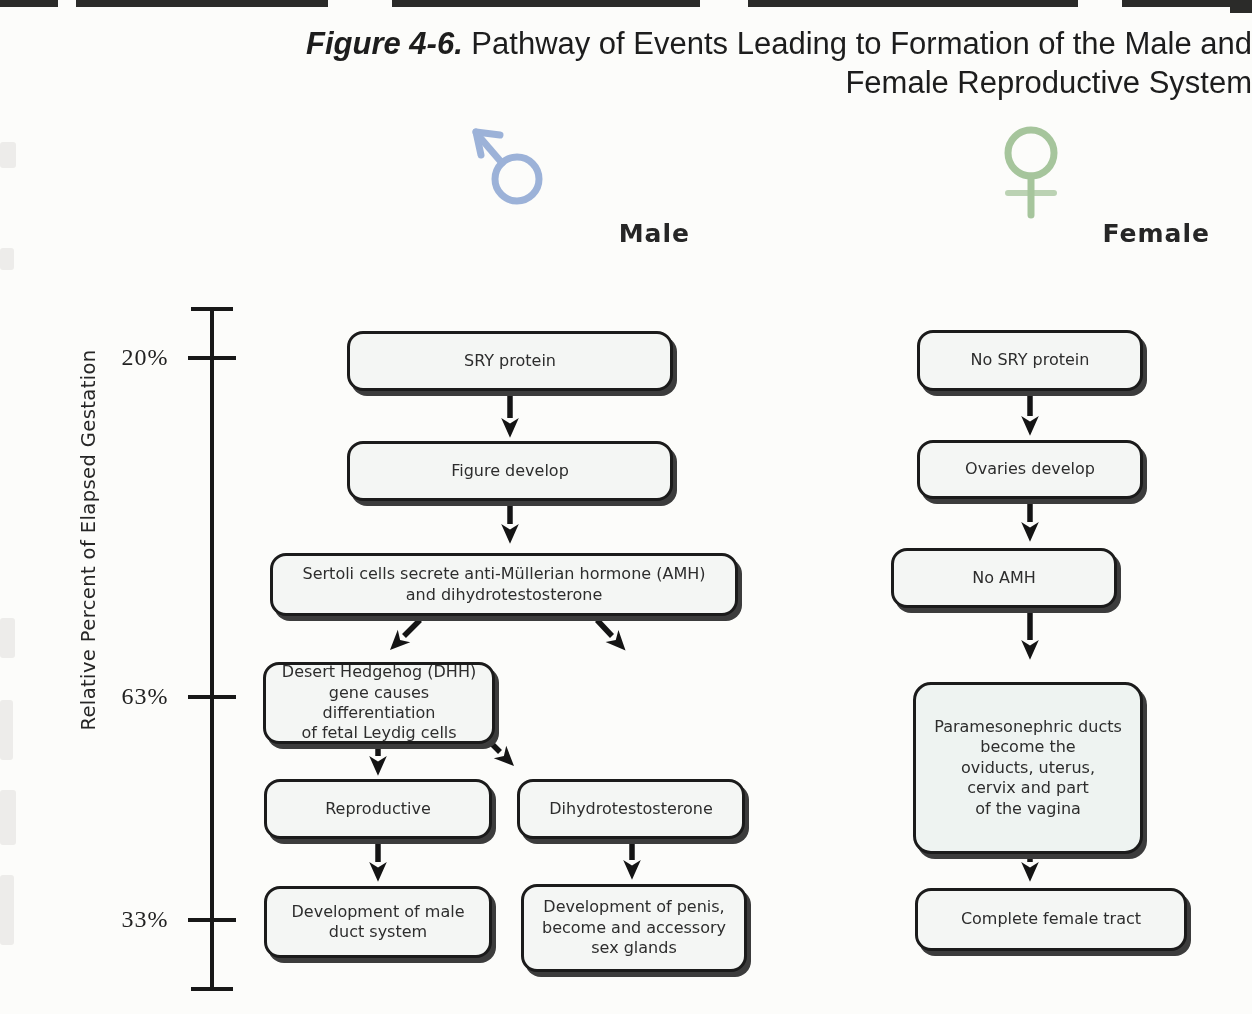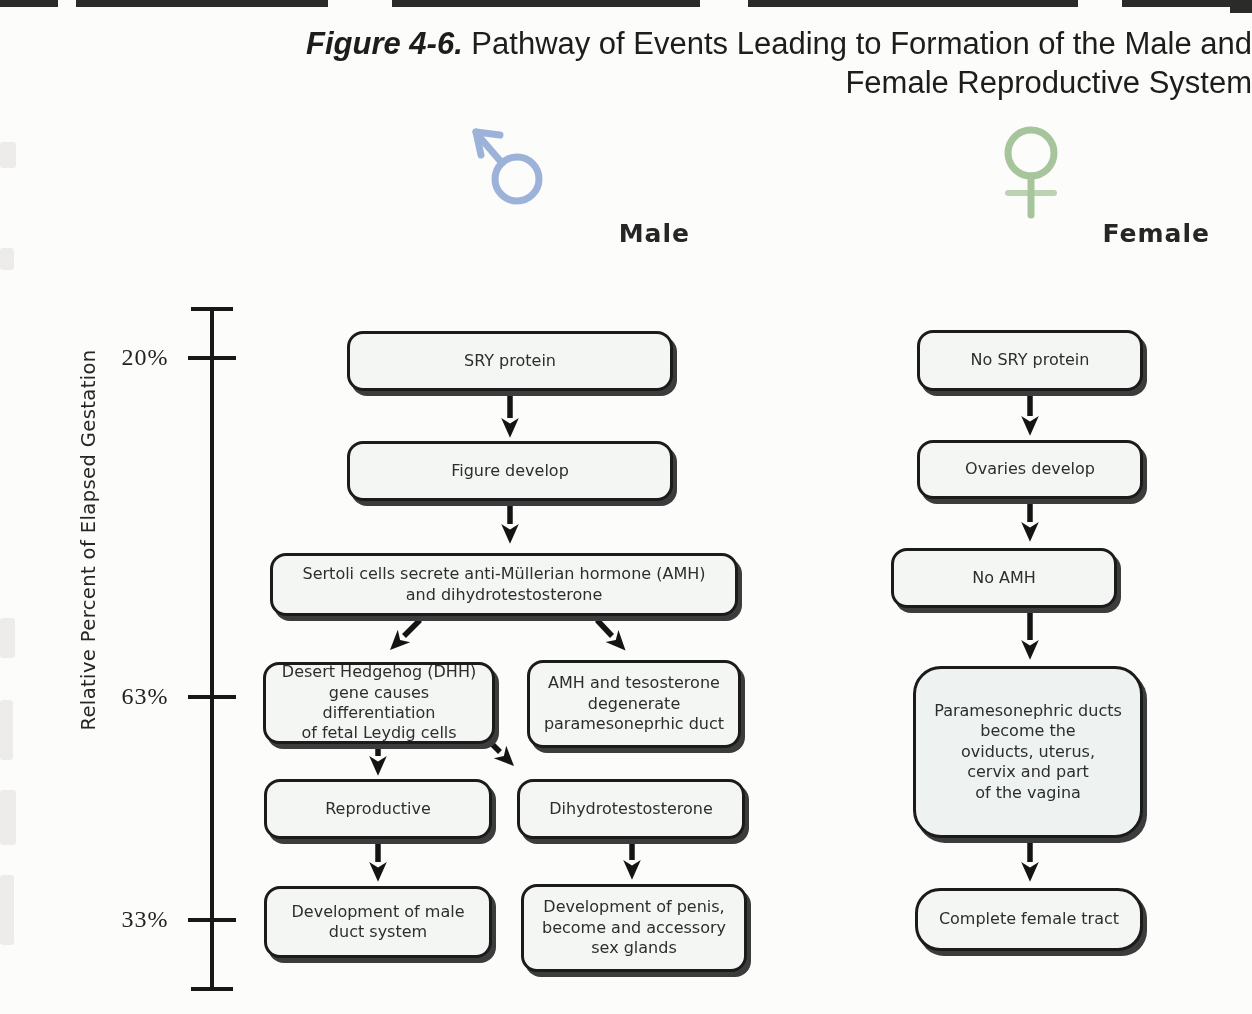--- a/index.html
+++ b/index.html
@@ -26,21 +26,21 @@
   .axis-title-anchor{position:absolute;left:88px;top:540px;width:0;height:0;}
   .axis-title-anchor span{display:inline-block;white-space:nowrap;
       transform:translate(-50%,-50%) rotate(-90deg);font-size:19.5px;color:#262626;
       font-family:"DejaVu Sans",sans-serif;letter-spacing:0.4px;}
   
   .node{position:absolute;box-sizing:border-box;background:#f4f6f4;
         border:3.5px solid #1b1b1b;border-radius:16px;
         box-shadow:4px 5px 0 #3c3c3c;
         display:flex;align-items:center;justify-content:center;text-align:center;
         font-size:16px;line-height:1.28;color:#2d2d2d;padding:3px 6px;white-space:pre-line;}
-  .node.big{border-radius:28px;background:#eef3f1;}
+  .node.big{border-radius:18px;background:#eef3f1;margin-top:16px;}
   svg{position:absolute;}
   .arrow-layer{left:0;top:0;pointer-events:none;}
 </style>
 </head>
 <body>
 
 <div id="page">
 
   <div class="scanbar" style="left:0;width:58px;"></div>
   <div class="scanbar" style="left:76px;width:252px;"></div>
@@ -116,34 +116,31 @@
     </g>
   </svg>
 
   <div class="node" style="left:347px;top:331px;width:326px;height:60px;">SRY protein</div>
   <div class="node" style="left:347px;top:441px;width:326px;height:60px;">Figure develop</div>
   <div class="node" style="left:270px;top:553px;width:468px;height:63px;">Sertoli cells secrete anti-Müllerian hormone (AMH)
 and dihydrotestosterone</div>
   <div class="node" style="left:263px;top:662px;width:232px;height:82px;">Desert Hedgehog (DHH)
 gene causes differentiation
 of fetal Leydig cells</div>
-  <div class="node" style="left:527px;top:660px;width:214px;height:88px;">AMH and tesosterone
-degenerate
-paramesoneprhic duct</div>
   <div class="node" style="left:264px;top:779px;width:228px;height:60px;">Reproductive</div>
   <div class="node" style="left:517px;top:779px;width:228px;height:60px;">Dihydrotestosterone</div>
   <div class="node" style="left:264px;top:886px;width:228px;height:72px;">Development of male
 duct system</div>
   <div class="node" style="left:521px;top:884px;width:226px;height:88px;">Development of penis,
 become and accessory
 sex glands</div>
 
   <div class="node" style="left:917px;top:330px;width:226px;height:61px;">No SRY protein</div>
   <div class="node" style="left:917px;top:440px;width:226px;height:59px;">Ovaries develop</div>
   <div class="node" style="left:891px;top:548px;width:226px;height:60px;">No AMH</div>
   <div class="node big" style="left:913px;top:666px;width:230px;height:172px;">Paramesonephric ducts
 become the
 oviducts, uterus,
 cervix and part
 of the vagina</div>
-  <div class="node" style="left:915px;top:888px;width:228px;height:63px;border-radius:25px;">Complete female tract</div>
+  <div class="node" style="left:915px;top:888px;width:272px;height:63px;">Complete female tract</div>
 
 </div>
 
 </body></html>

